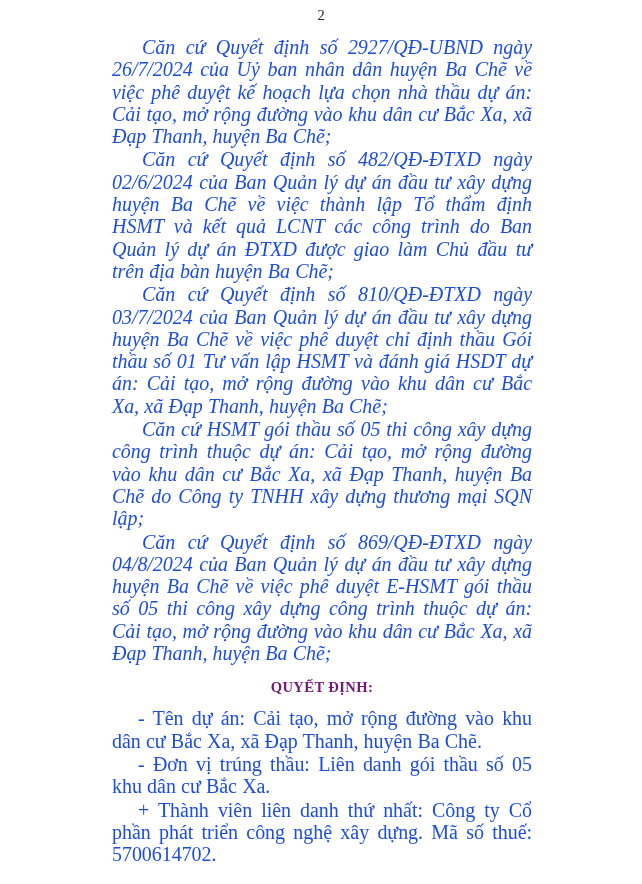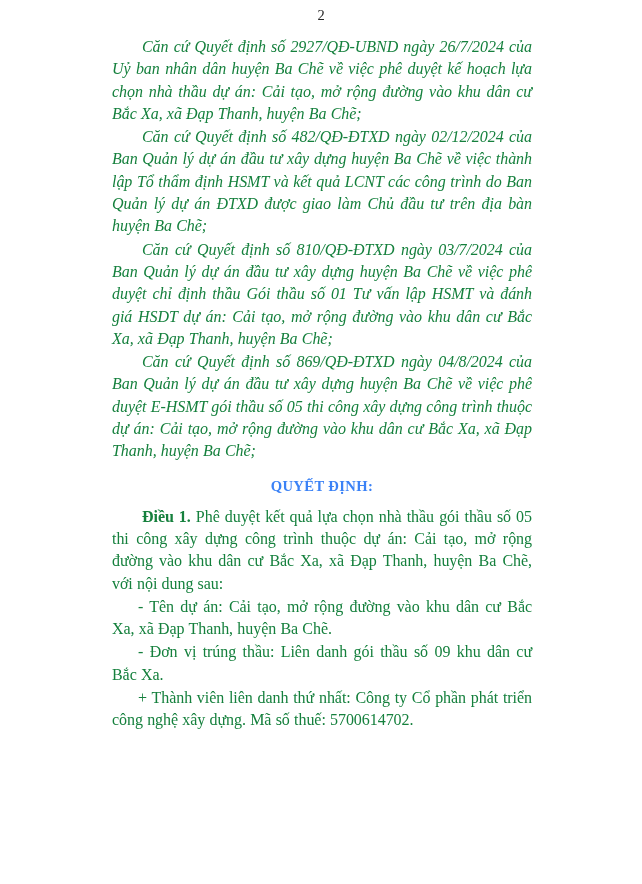--- a/index.html
+++ b/index.html
@@ -38,62 +38,62 @@
     left: 112px;
     top: 36px;
     width: 420px;
   }
   p.para {
     margin: 0 0 1px 0;
     text-align: justify;
     text-justify: inter-word;
     text-indent: 30px;
     font-style: italic;
-    font-size: 16px;
+    font-size: 20px;
     line-height: 22.3px;
     letter-spacing: -0.05px;
     word-spacing: 0.3px;
-    color: #15803d;
+    color: #1d4ed8;
   }
   p.para.upright {
     font-style: normal;
   }
   p.para.dash {
     text-indent: 26px;
   }
   .decision-heading {
     margin: 13px 0 10px 0;
     text-align: center;
     font-weight: bold;
     font-style: normal;
     font-size: 14.6px;
     line-height: 20px;
     letter-spacing: 0.4px;
-    color: #3b82f6;
+    color: #701a75;
   }
   .b {
     font-weight: bold;
   }
 </style>
 </head>
 <body>
 
 <div class="page">
 
   <div class="page-number">2</div>
 
   <div class="content">
 
     <p class="para">Căn cứ Quyết định số 2927/QĐ-UBND ngày 26/7/2024 của Uỷ ban nhân dân huyện Ba Chẽ về việc phê duyệt kế hoạch lựa chọn nhà thầu dự án: Cải tạo, mở rộng đường vào khu dân cư Bắc Xa, xã Đạp Thanh, huyện Ba Chẽ;</p>
-    <p class="para">Căn cứ Quyết định số 482/QĐ-ĐTXD ngày 02/12/2024 của Ban Quản lý dự án đầu tư xây dựng huyện Ba Chẽ về việc thành lập Tổ thẩm định HSMT và kết quả LCNT các công trình do Ban Quản lý dự án ĐTXD được giao làm Chủ đầu tư trên địa bàn huyện Ba Chẽ;</p>
+    <p class="para">Căn cứ Quyết định số 482/QĐ-ĐTXD ngày 02/6/2024 của Ban Quản lý dự án đầu tư xây dựng huyện Ba Chẽ về việc thành lập Tổ thẩm định HSMT và kết quả LCNT các công trình do Ban Quản lý dự án ĐTXD được giao làm Chủ đầu tư trên địa bàn huyện Ba Chẽ;</p>
     <p class="para">Căn cứ Quyết định số 810/QĐ-ĐTXD ngày 03/7/2024 của Ban Quản lý dự án đầu tư xây dựng huyện Ba Chẽ về việc phê duyệt chỉ định thầu Gói thầu số 01 Tư vấn lập HSMT và đánh giá HSDT dự án: Cải tạo, mở rộng đường vào khu dân cư Bắc Xa, xã Đạp Thanh, huyện Ba Chẽ;</p>
+    <p class="para">Căn cứ HSMT gói thầu số 05 thi công xây dựng công trình thuộc dự án: Cải tạo, mở rộng đường vào khu dân cư Bắc Xa, xã Đạp Thanh, huyện Ba Chẽ do Công ty TNHH xây dựng thương mại SQN lập;</p>
     <p class="para">Căn cứ Quyết định số 869/QĐ-ĐTXD ngày 04/8/2024 của Ban Quản lý dự án đầu tư xây dựng huyện Ba Chẽ về việc phê duyệt E-HSMT gói thầu số 05 thi công xây dựng công trình thuộc dự án: Cải tạo, mở rộng đường vào khu dân cư Bắc Xa, xã Đạp Thanh, huyện Ba Chẽ;</p>
 
     <p class="decision-heading">QUYẾT ĐỊNH:</p>
 
-    <p class="para upright"><span class="b">Điều 1.</span><span> Phê duyệt kết quả lựa chọn nhà thầu gói thầu số 05 thi công xây dựng công trình thuộc dự án: Cải tạo, mở rộng đường vào khu dân cư Bắc Xa, xã Đạp Thanh, huyện Ba Chẽ, với nội dung sau:</span></p>
 
     <p class="para upright dash">- Tên dự án: Cải tạo, mở rộng đường vào khu dân cư Bắc Xa, xã Đạp Thanh, huyện Ba Chẽ.</p>
-    <p class="para upright dash">- Đơn vị trúng thầu: Liên danh gói thầu số 09 khu dân cư Bắc Xa.</p>
+    <p class="para upright dash">- Đơn vị trúng thầu: Liên danh gói thầu số 05 khu dân cư Bắc Xa.</p>
     <p class="para upright dash">+ Thành viên liên danh thứ nhất: Công ty Cổ phần phát triển công nghệ xây dựng. Mã số thuế: 5700614702.</p>
 
   </div>
 </div>
 
 </body></html>

